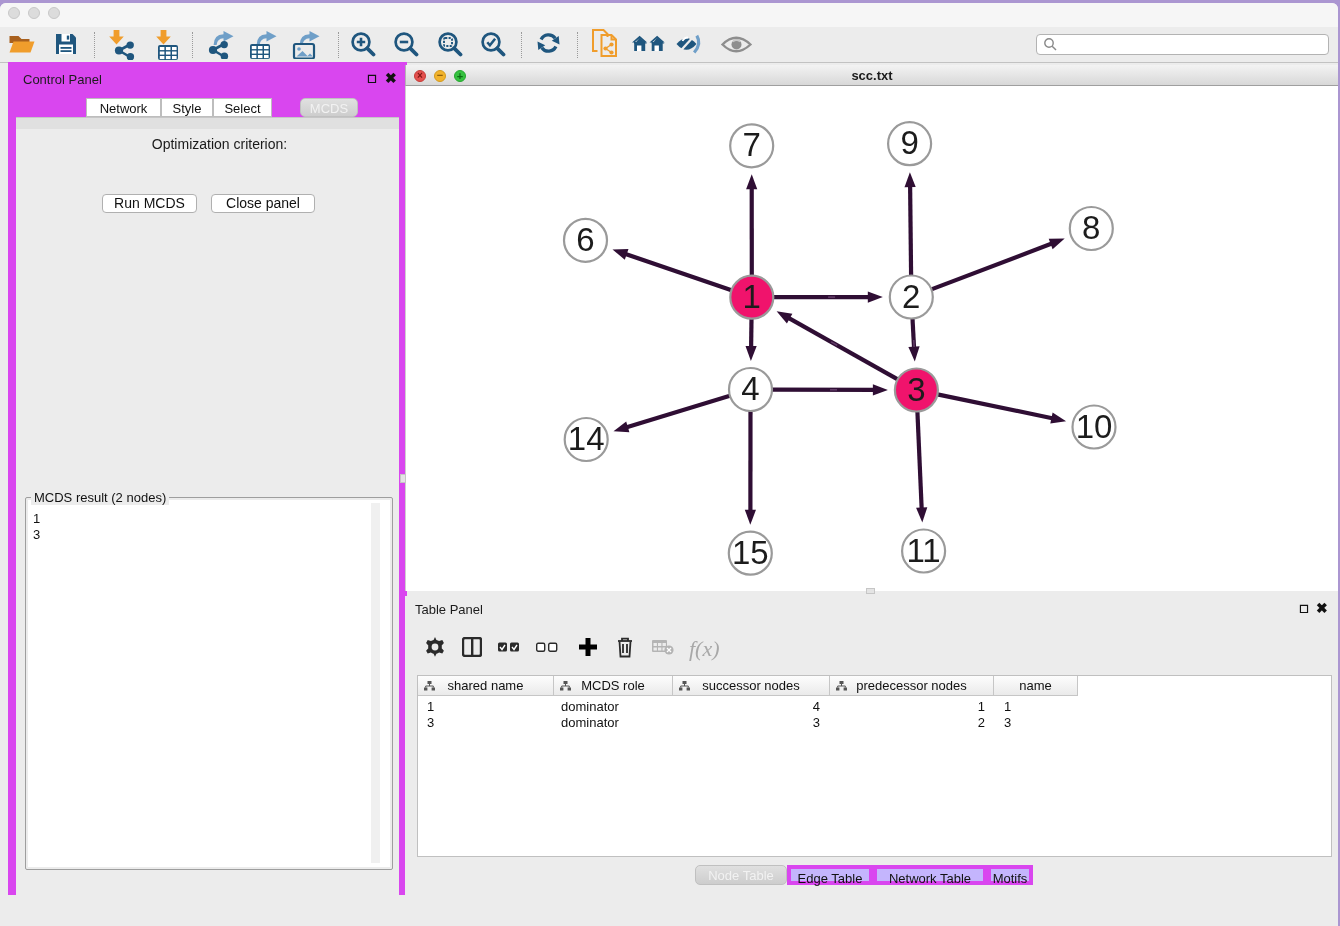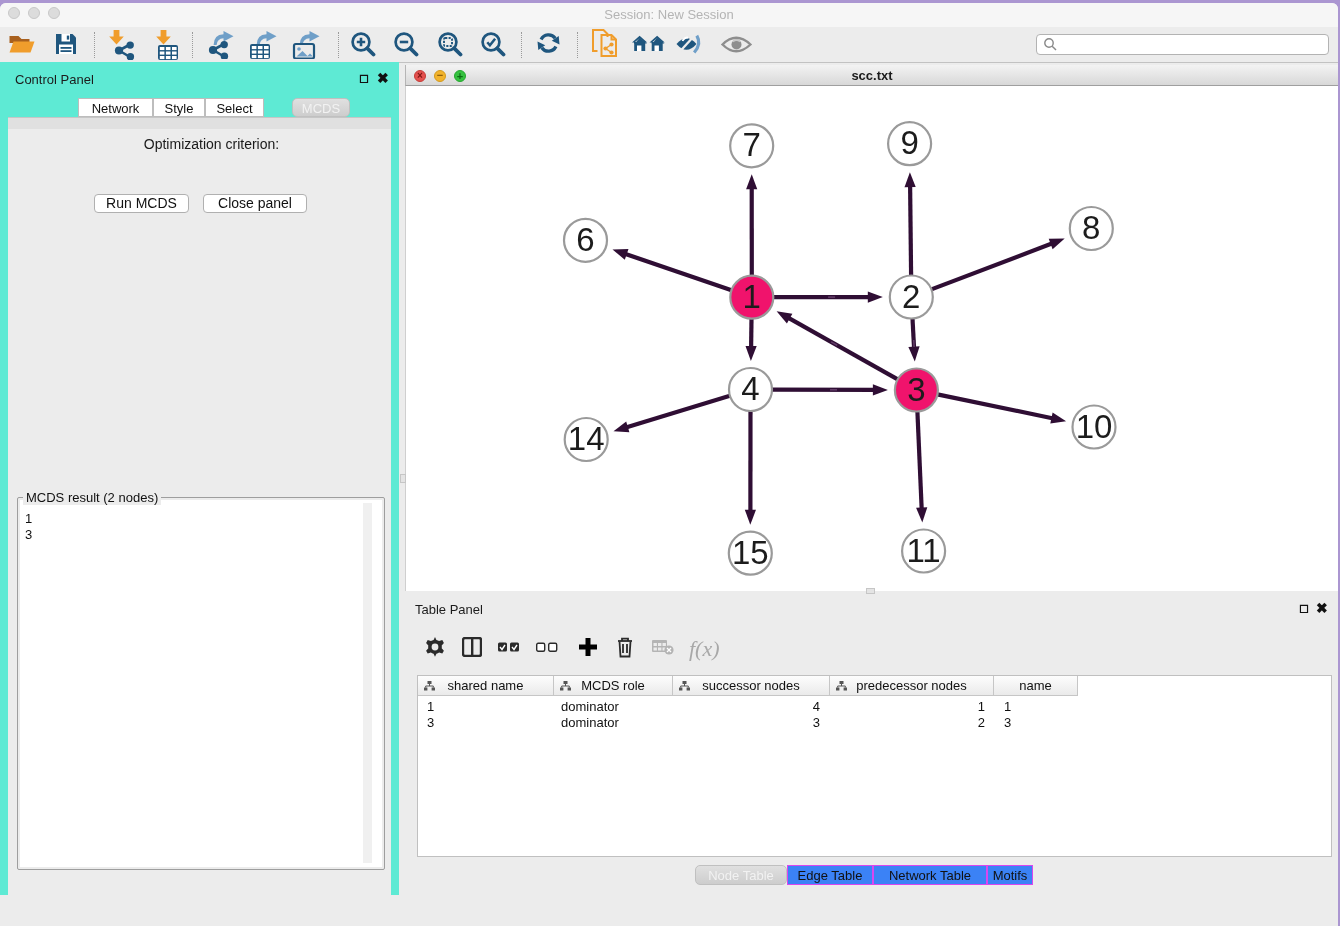--- a/index.html
+++ b/index.html
@@ -7,21 +7,21 @@
 
 .titlebar{position:absolute;left:0;top:0;width:100%;height:24px;background:#f6f6f6;border-top-right-radius:6px;border-top-left-radius:6px;border-bottom:1px solid #d0d0d0;}
 .tdot{position:absolute;top:4px;width:12px;height:12px;border-radius:50%;background:#dcdcdc;border:1px solid #c8c8c8;box-sizing:border-box;}
 .ttitle{position:absolute;top:4px;left:0;width:100%;text-align:center;font-size:13px;color:#b4b4b4;}
 
 .toolbar{position:absolute;left:0;top:24px;width:100%;height:35px;background:#ececec;border-bottom:1px solid #c2c2c2;}
 .sep{position:absolute;top:5px;height:26px;width:0;border-left:1px dotted #9a9a9a;}
 .ticon{position:absolute;top:0;}
 .search{position:absolute;left:1036px;top:7px;width:291px;height:19px;background:#fff;border:1px solid #b3b3b3;border-radius:4px;}
 
-.cpanel{position:absolute;left:0;top:59px;width:399px;height:833px;background:#5eead4;text-decoration:underline;}
+.cpanel{position:absolute;left:8px;top:59px;width:399px;height:833px;background:#d946ef;text-decoration:underline;}
 .phead{font-size:13px;color:#1c1c1c;}
 .pbtn{position:absolute;font-weight:bold;color:#111;}
 .tabs{position:absolute;top:36px;left:78px;height:19px;}
 .tab{position:absolute;top:0;height:19px;background:#fff;border:1px solid #bdbdbd;box-sizing:border-box;text-align:center;font-size:13px;color:#111;line-height:19px;}
 .tabsel{background:linear-gradient(#e0e0e0,#cdcdcd);color:#f2f2f2;border-radius:5px;border:1px solid #c0c0c0;text-shadow:none;}
 .tabpane{position:absolute;left:8px;top:55px;width:383px;height:825px;background:#ececec;border-top:1px solid #c6c6c6;}
 .tabstrip{position:absolute;left:0;top:0;width:100%;height:11px;background:#e0e0e0;}
 .optlabel{position:absolute;top:74px;left:0;width:399px;text-align:center;font-size:14px;color:#1a1a1a;padding-left:12px;}
 .combo{position:absolute;left:44px;top:99px;width:310px;height:19px;background:#fff;border:1px solid #ababab;border-radius:4px;box-sizing:border-box;font-size:14px;color:#111;line-height:17px;padding-left:11px;}
 .btn{position:absolute;top:132px;height:19px;background:#fff;border:1px solid #b0b0b0;border-radius:4px;box-sizing:border-box;text-align:center;font-size:14px;color:#111;line-height:17px;}
@@ -34,39 +34,38 @@
 .nettitle{position:absolute;left:0;top:0;width:100%;height:21px;background:linear-gradient(#f3f3f3,#d8d8d8);border-bottom:1px solid #9f9f9f;border-left:1px solid #b5b5b5;box-sizing:border-box;}
 .nettext{position:absolute;width:100%;text-align:center;top:3px;font-size:13px;font-weight:bold;color:#1a1a1a;}
 .light{position:absolute;top:5px;width:12px;height:12px;border-radius:50%;box-sizing:border-box;}
 .canvas{position:absolute;left:0;top:21px;width:100%;height:505px;background:#fff;border-left:1px solid #cfcfcf;box-sizing:border-box;}
 
 .tpanel{position:absolute;left:405px;top:593px;width:933px;height:300px;background:#ececec;}
 .ttool{position:absolute;left:0;top:0;width:100%;height:64px;}
 .tablewrap{position:absolute;left:12px;top:79px;width:913px;height:180px;background:#fff;border:1px solid #c0c0c0;}
 .thead{position:absolute;top:0px;height:20px;background:linear-gradient(#fdfdfd,#eaeaea);border-right:1px solid #c6c6c6;border-bottom:1px solid #c6c6c6;box-sizing:border-box;font-size:13px;color:#111;text-align:center;line-height:20px;}
 .tcell{position:absolute;font-size:13px;color:#111;}
-.btab{position:absolute;top:0;height:20px;background:#3b82f6;border:1px solid #d946ef;box-sizing:border-box;font-size:13px;color:#111;text-align:center;line-height:19px;}
+.btab{position:absolute;top:0;height:20px;background:#c4b5fd;border:4px solid #d946ef;box-sizing:border-box;font-size:13px;color:#111;text-align:center;line-height:19px;}
 
 .status{position:absolute;left:0;top:890px;width:1338px;height:33px;background:#ececec;border-top:1px solid #c0c0c0;}
 .sbtn{position:absolute;box-sizing:border-box;border:1px solid #b9b9b9;border-radius:4px;background:#fdfdfd;}
 svg{position:absolute;}
 svg.g text{font-family:"Liberation Sans",sans-serif;font-size:33px;fill:#1c1c1c;text-anchor:middle;}
 svg.g .wh{fill:#fff;stroke:#9a9a9a;stroke-width:2.2;}
 svg.g .pk{fill:#f0136c;stroke:#9a9a9a;stroke-width:2.2;}
 svg.g line{stroke:#2f0e34;stroke-width:4.2;}
 svg.g polygon{fill:#2f0e34;}
 .btab.tabsel{background:linear-gradient(#e0e0e0,#cdcdcd);color:#f2f2f2;border-radius:5px;border:1px solid #c0c0c0;}
 </style></head>
 <body>
 <div class="app">
   <div class="titlebar">
     <div class="tdot" style="left:8px;"></div>
     <div class="tdot" style="left:28px;"></div>
     <div class="tdot" style="left:48px;"></div>
-    <div class="ttitle">Session: New Session</div>
   </div>
   <div class="toolbar" id="toolbar">
       <div class="sep" style="left:94px;"></div>
       <div class="sep" style="left:192px;"></div>
       <div class="sep" style="left:338px;"></div>
       <div class="sep" style="left:521px;"></div>
       <div class="sep" style="left:577px;"></div>
       <svg class="ticon" style="left:8px;top:6px;" width="28" height="22" viewBox="0 0 28 22">
         <path d="M1.5 3 h9 l3 3 h8 v4 h-20 z" fill="#a8601e"></path>
         <path d="M1.5 19.5 L5.5 8.5 h21 L22.5 19.5 Z" fill="#f09d2c"></path>

